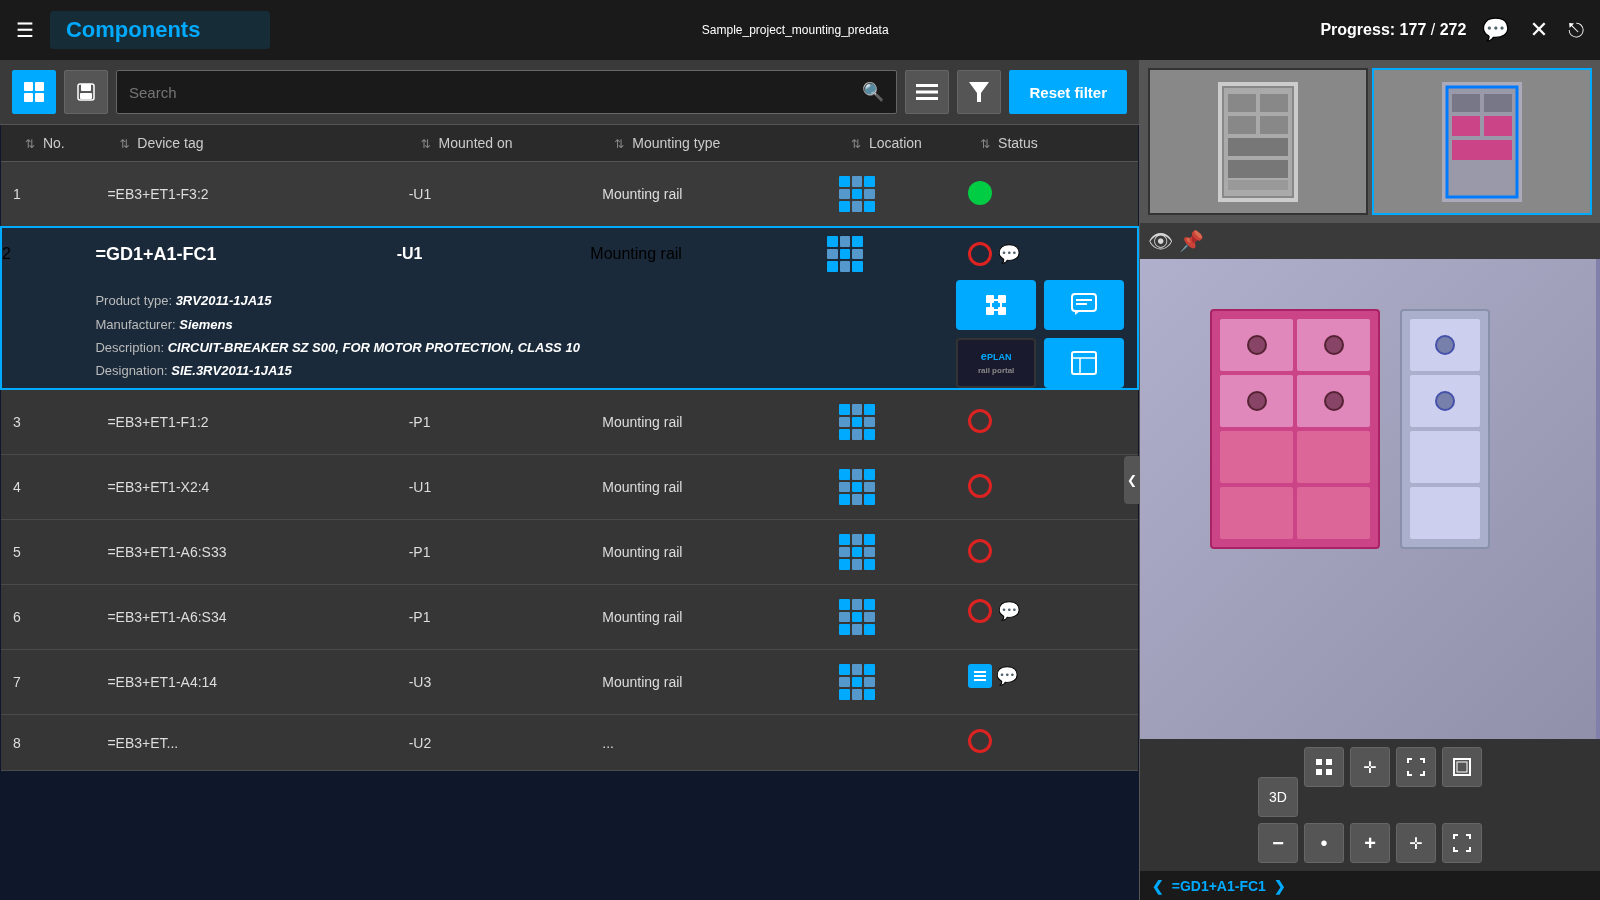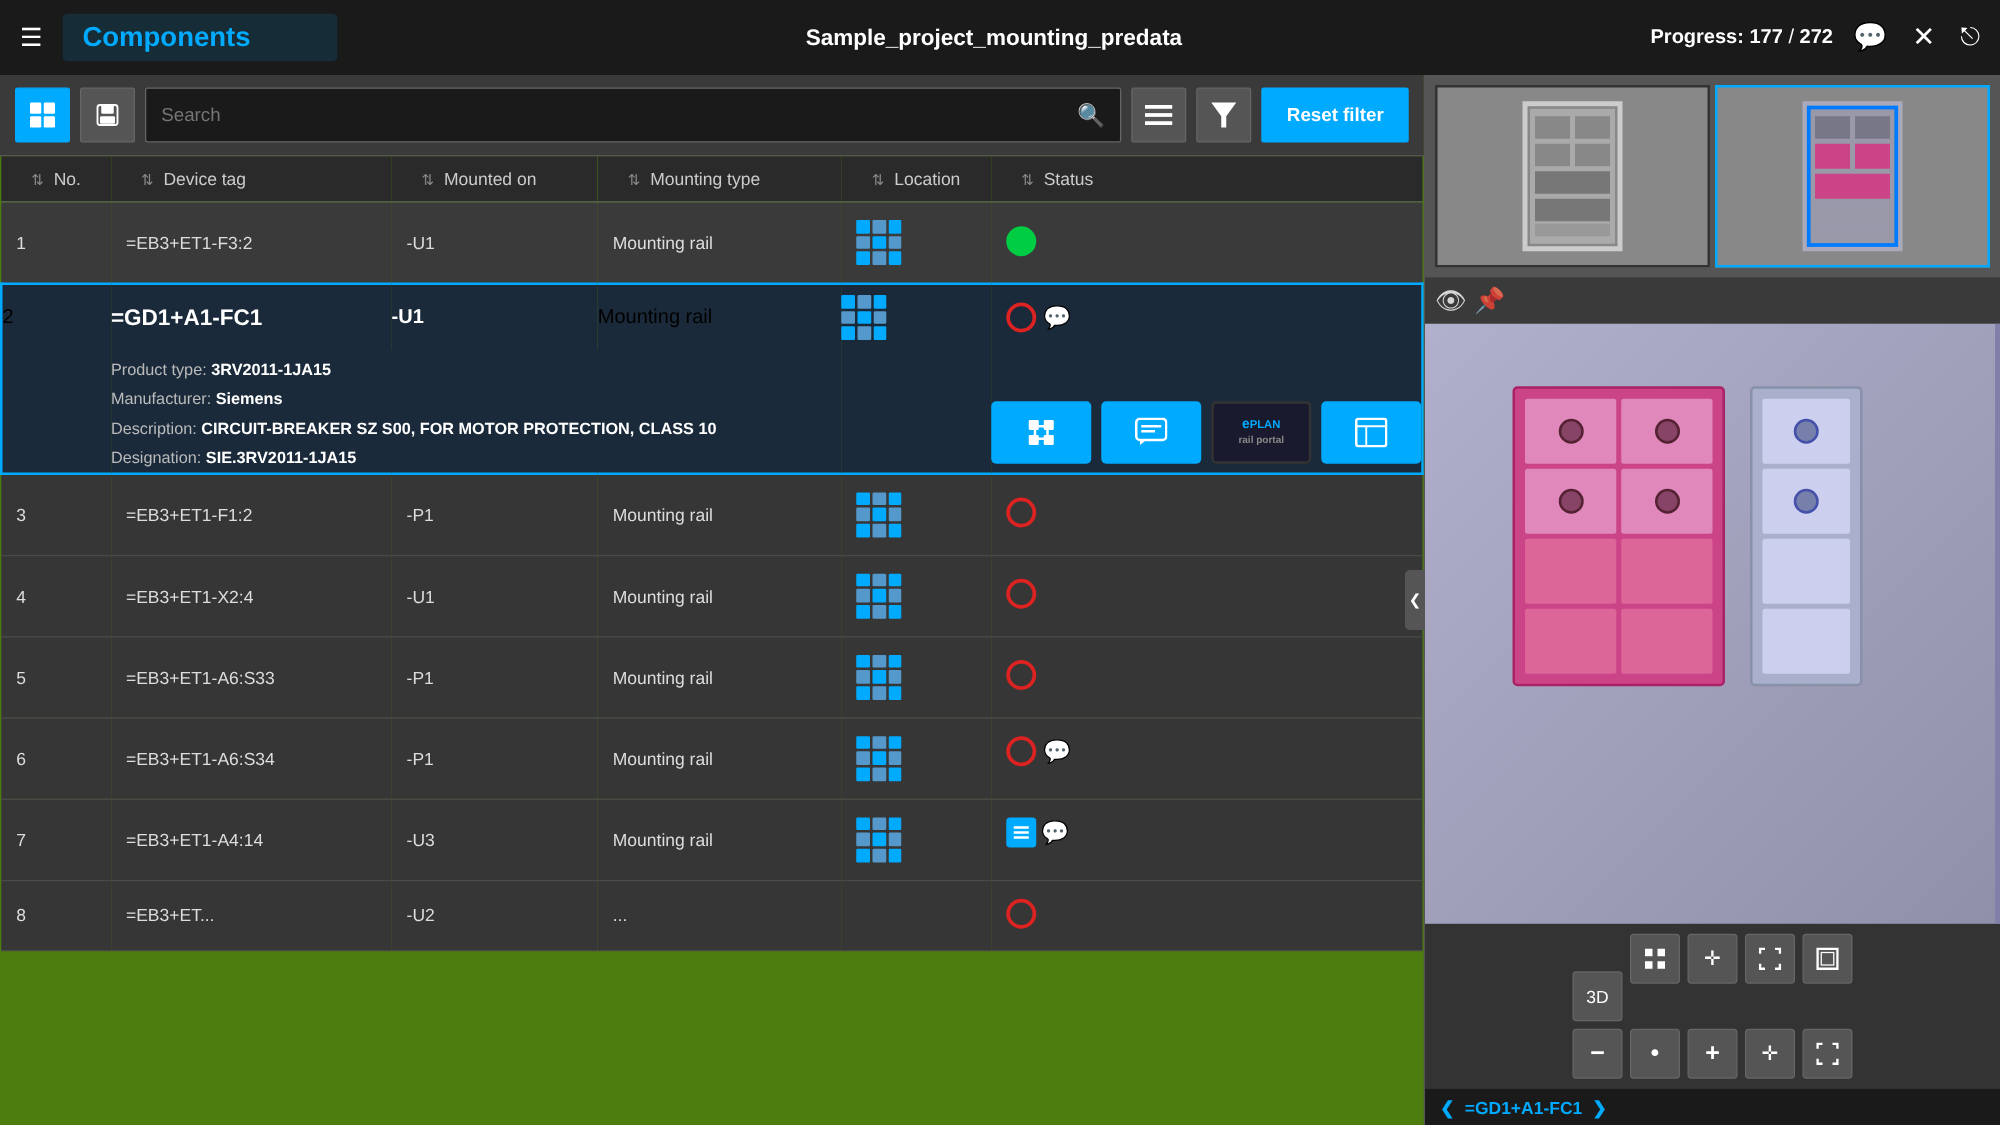--- a/index.html
+++ b/index.html
@@ -28,24 +28,23 @@
       color: #00aaff;
       font-size: 22px;
       font-weight: bold;
       background: #00aaff22;
       padding: 6px 16px;
       border-radius: 4px;
       min-width: 220px;
     }
     .header-project {
       color: white;
-      font-size: 18px;
+      font-size: 12px;
       flex: 1;
       text-align: center;
-      font-weight: bold;
     }
     .header-progress {
       color: white;
       font-size: 16px;
     }
     .header-progress span { font-weight: bold; }
     .header-icons { display: flex; gap: 20px; align-items: center; }
     .header-icon { color: white; font-size: 22px; cursor: pointer; }
 
     
@@ -53,21 +52,21 @@
       display: flex;
       flex: 1;
       overflow: hidden;
     }
 
     
     .left-panel {
       width: 1140px;
       display: flex;
       flex-direction: column;
-      background: #4d7c0f;
+      background: #0f172a;
       border-right: 1px solid #555;
     }
 
     
     .toolbar {
       display: flex;
       align-items: center;
       padding: 10px 12px;
       gap: 8px;
       background: #3a3a3a;
@@ -205,21 +204,21 @@
     .selected-mounted {
       font-weight: bold;
       color: white;
     }
     .expanded-info {
       font-size: 13px;
       color: #bbb;
       line-height: 1.8;
       padding-top: 4px;
     }
-    .expanded-info strong { color: white; }
+    .expanded-info strong { color: white; font-style: italic; }
 
     
     .location-grid {
       width: 36px;
       height: 36px;
       display: grid;
       grid-template-columns: repeat(3, 1fr);
       gap: 2px;
     }
     .location-grid-cell {
@@ -255,24 +254,22 @@
       font-size: 13px;
     }
     .comment-icon {
       color: #aaa;
       font-size: 18px;
     }
 
     
     .action-buttons {
       display: flex;
-      flex-direction: row;
+      flex-direction: column;
       gap: 8px;
-      align-items: flex-end;
-      margin-top: 34px;
     }
     .action-row { display: flex; gap: 8px; }
     .action-btn {
       width: 80px;
       height: 50px;
       background: #00aaff;
       border: none;
       border-radius: 4px;
       cursor: pointer;
       display: flex;

